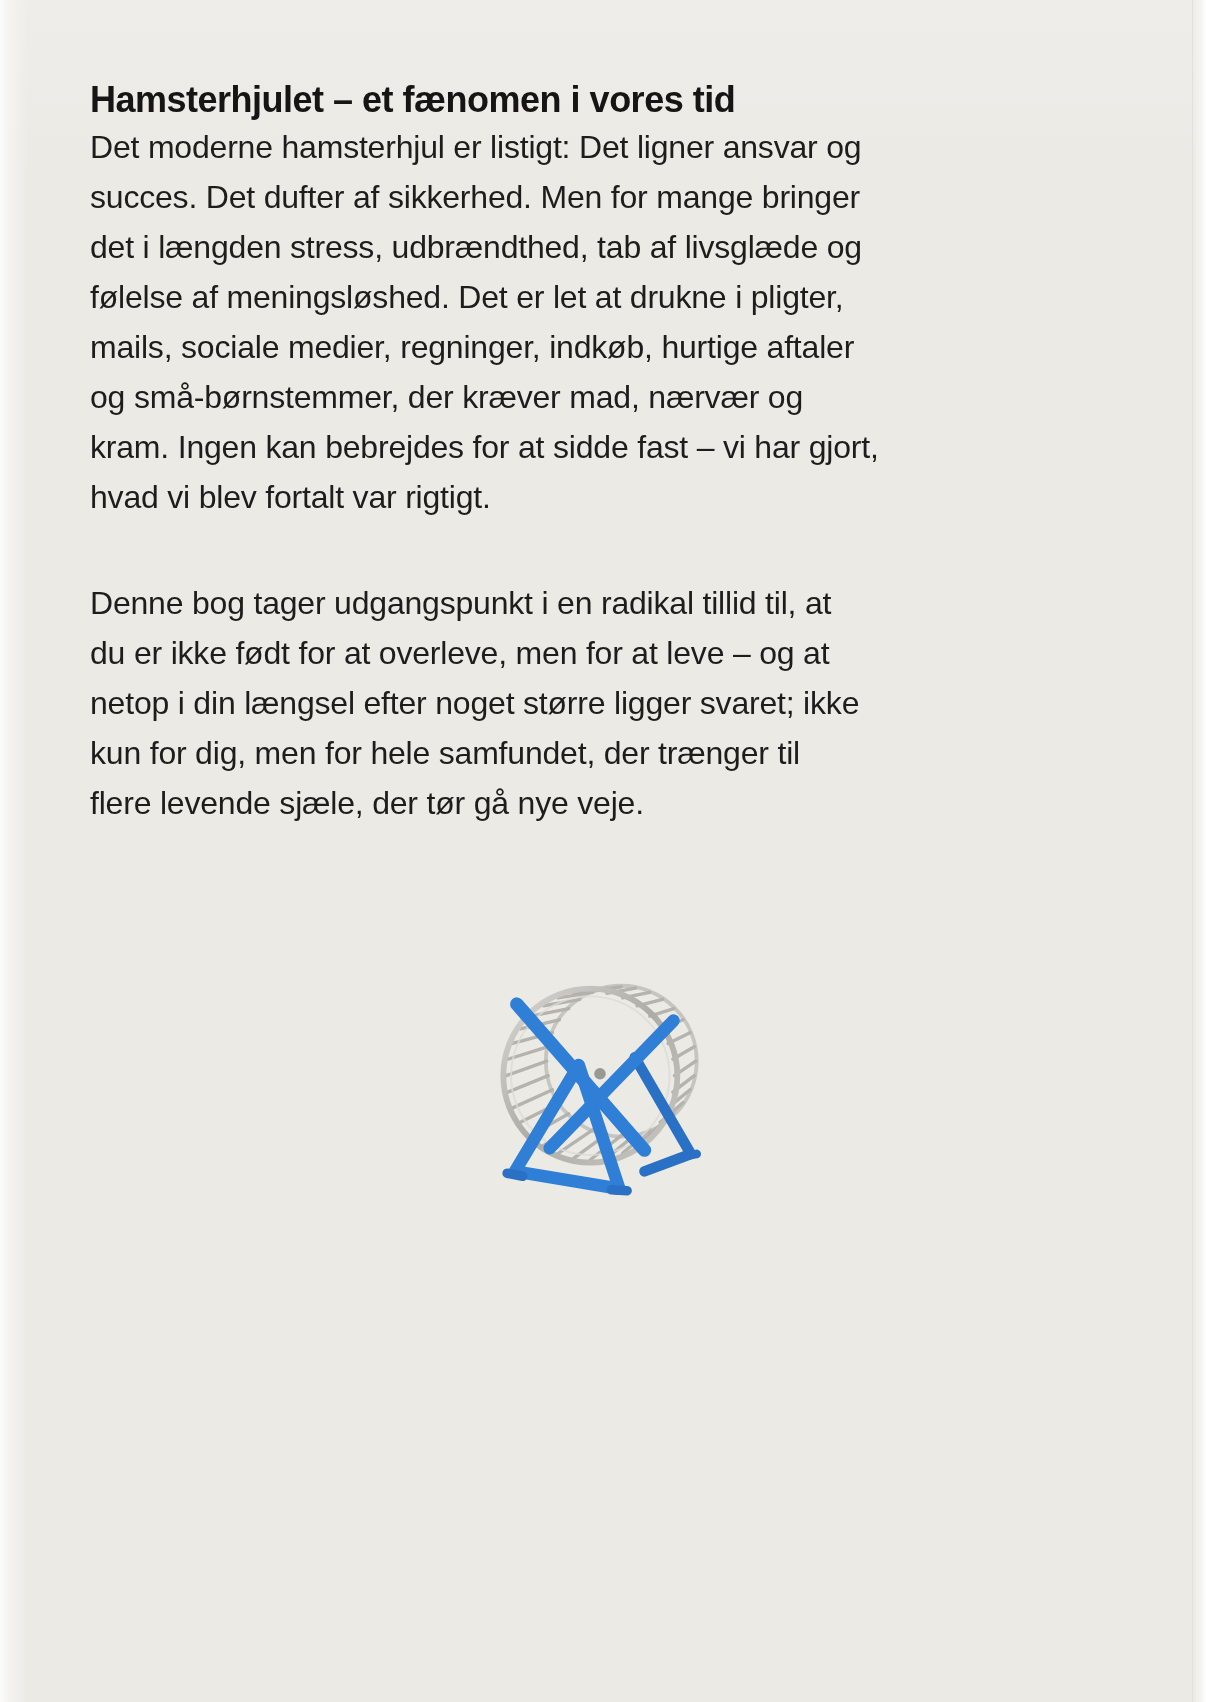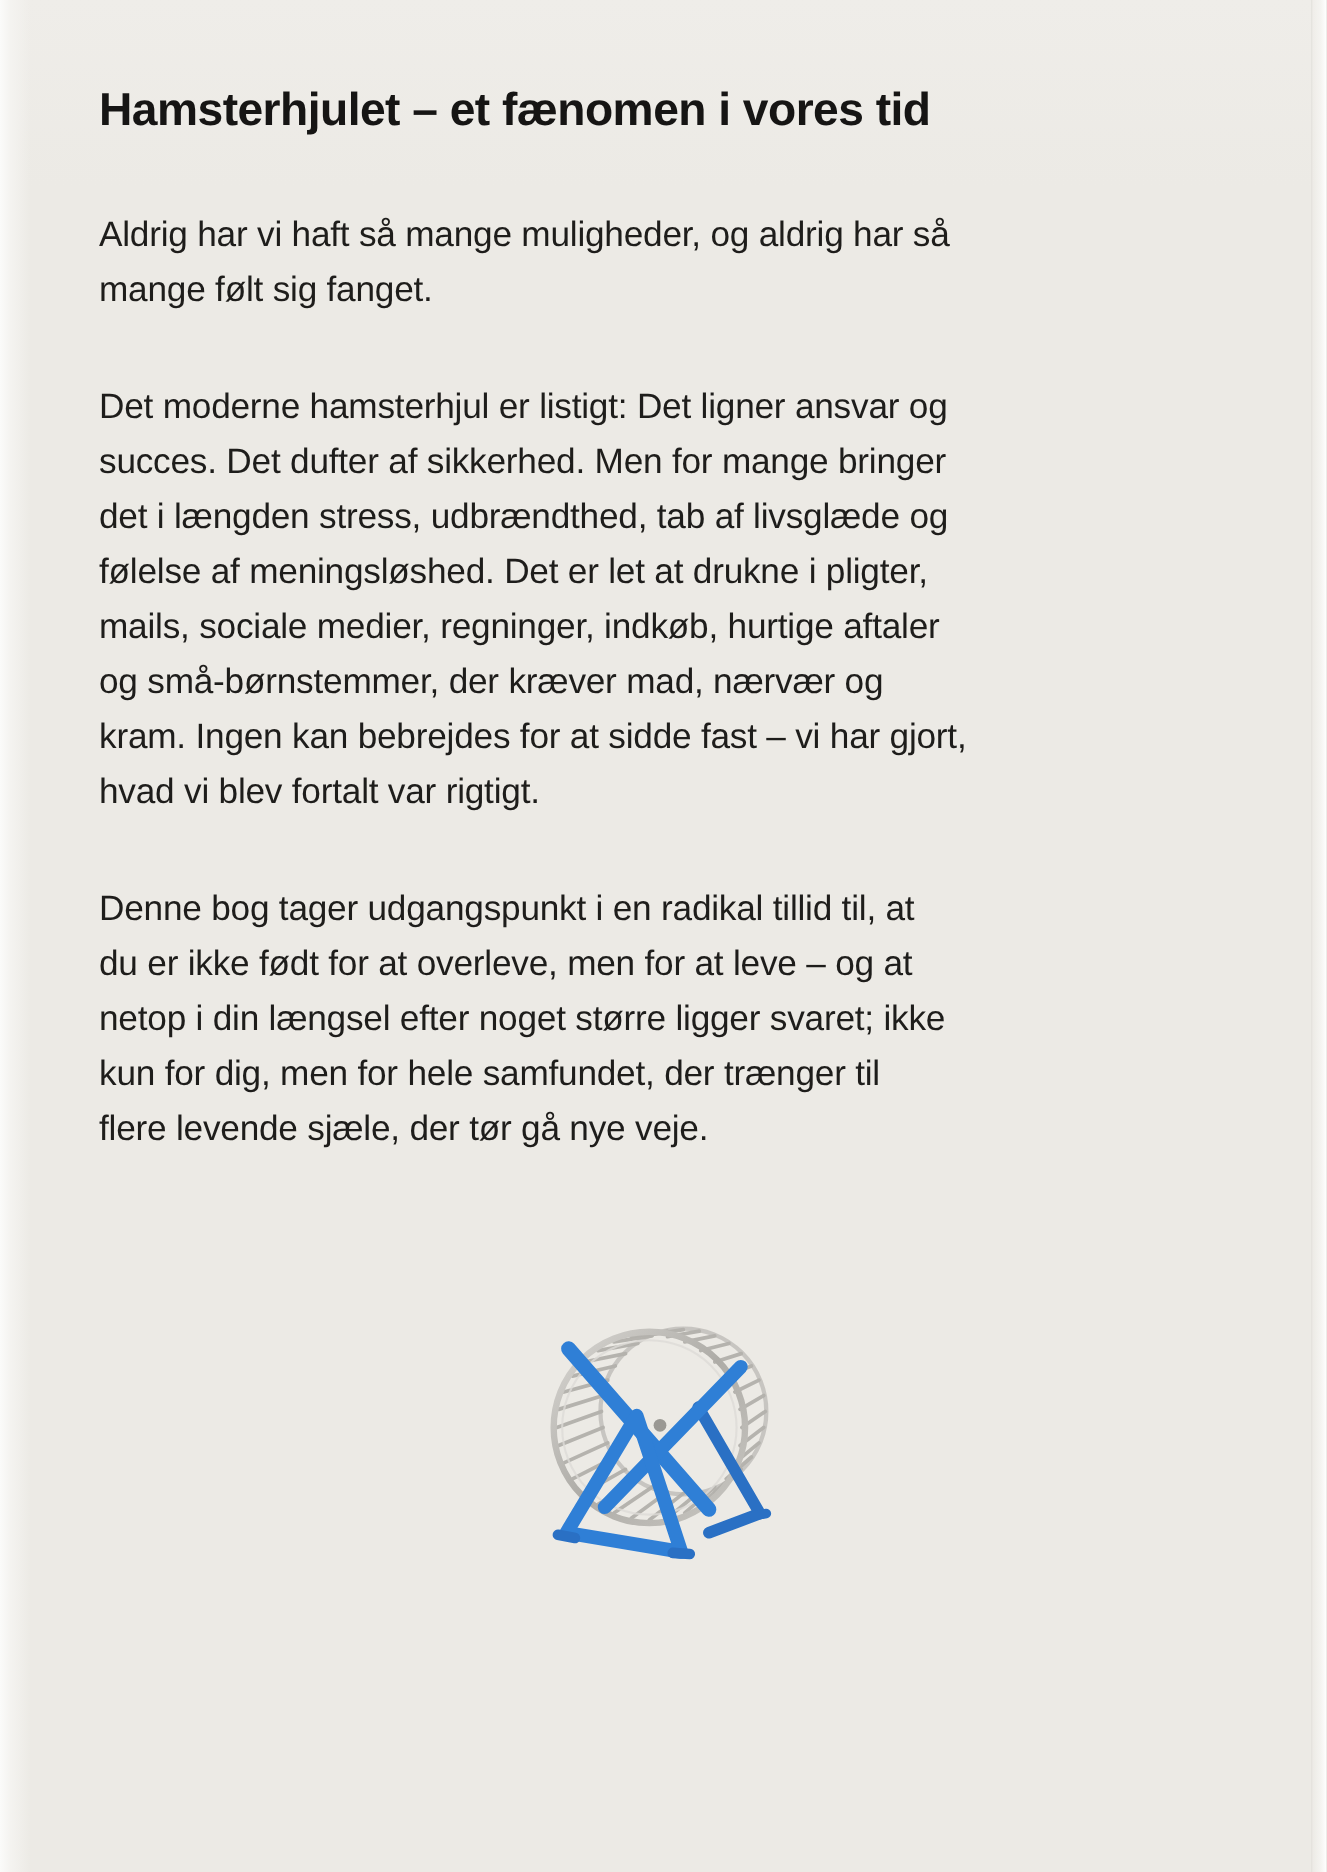--- a/index.html
+++ b/index.html
@@ -28,26 +28,25 @@
     pointer-events: none;
   }
 
   .content {
     position: relative;
     padding: 78px 96px 0 90px;
     max-width: 1206px;
   }
 
   h1.doc-title {
-    font-size: 42px;
+    font-size: 36px;
     line-height: 44px;
     font-weight: bold;
     color: #161514;
     letter-spacing: -0.5px;
-    margin-bottom: 66px;
   }
 
   p.doc-paragraph {
     font-size: 32px;
     line-height: 50px;
     letter-spacing: -0.2px;
     white-space: pre-line;
     margin-bottom: 56px;
     color: #1e1d1b;
   }
@@ -61,22 +60,20 @@
 </head>
 <body>
 
 <div class="page">
   <div class="edge-left"></div>
   <div class="edge-right"></div>
 
   <div class="content">
     <h1 class="doc-title">Hamsterhjulet – et fænomen i vores tid</h1>
 
-    <p class="doc-paragraph">Aldrig har vi haft så mange muligheder, og aldrig har så
-mange følt sig fanget.</p>
 
     <p class="doc-paragraph">Det moderne hamsterhjul er listigt: Det ligner ansvar og
 succes. Det dufter af sikkerhed. Men for mange bringer
 det i længden stress, udbrændthed, tab af livsglæde og
 følelse af meningsløshed. Det er let at drukne i pligter,
 mails, sociale medier, regninger, indkøb, hurtige aftaler
 og små-børnstemmer, der kræver mad, nærvær og
 kram. Ingen kan bebrejdes for at sidde fast – vi har gjort,
 hvad vi blev fortalt var rigtigt.</p>
 

